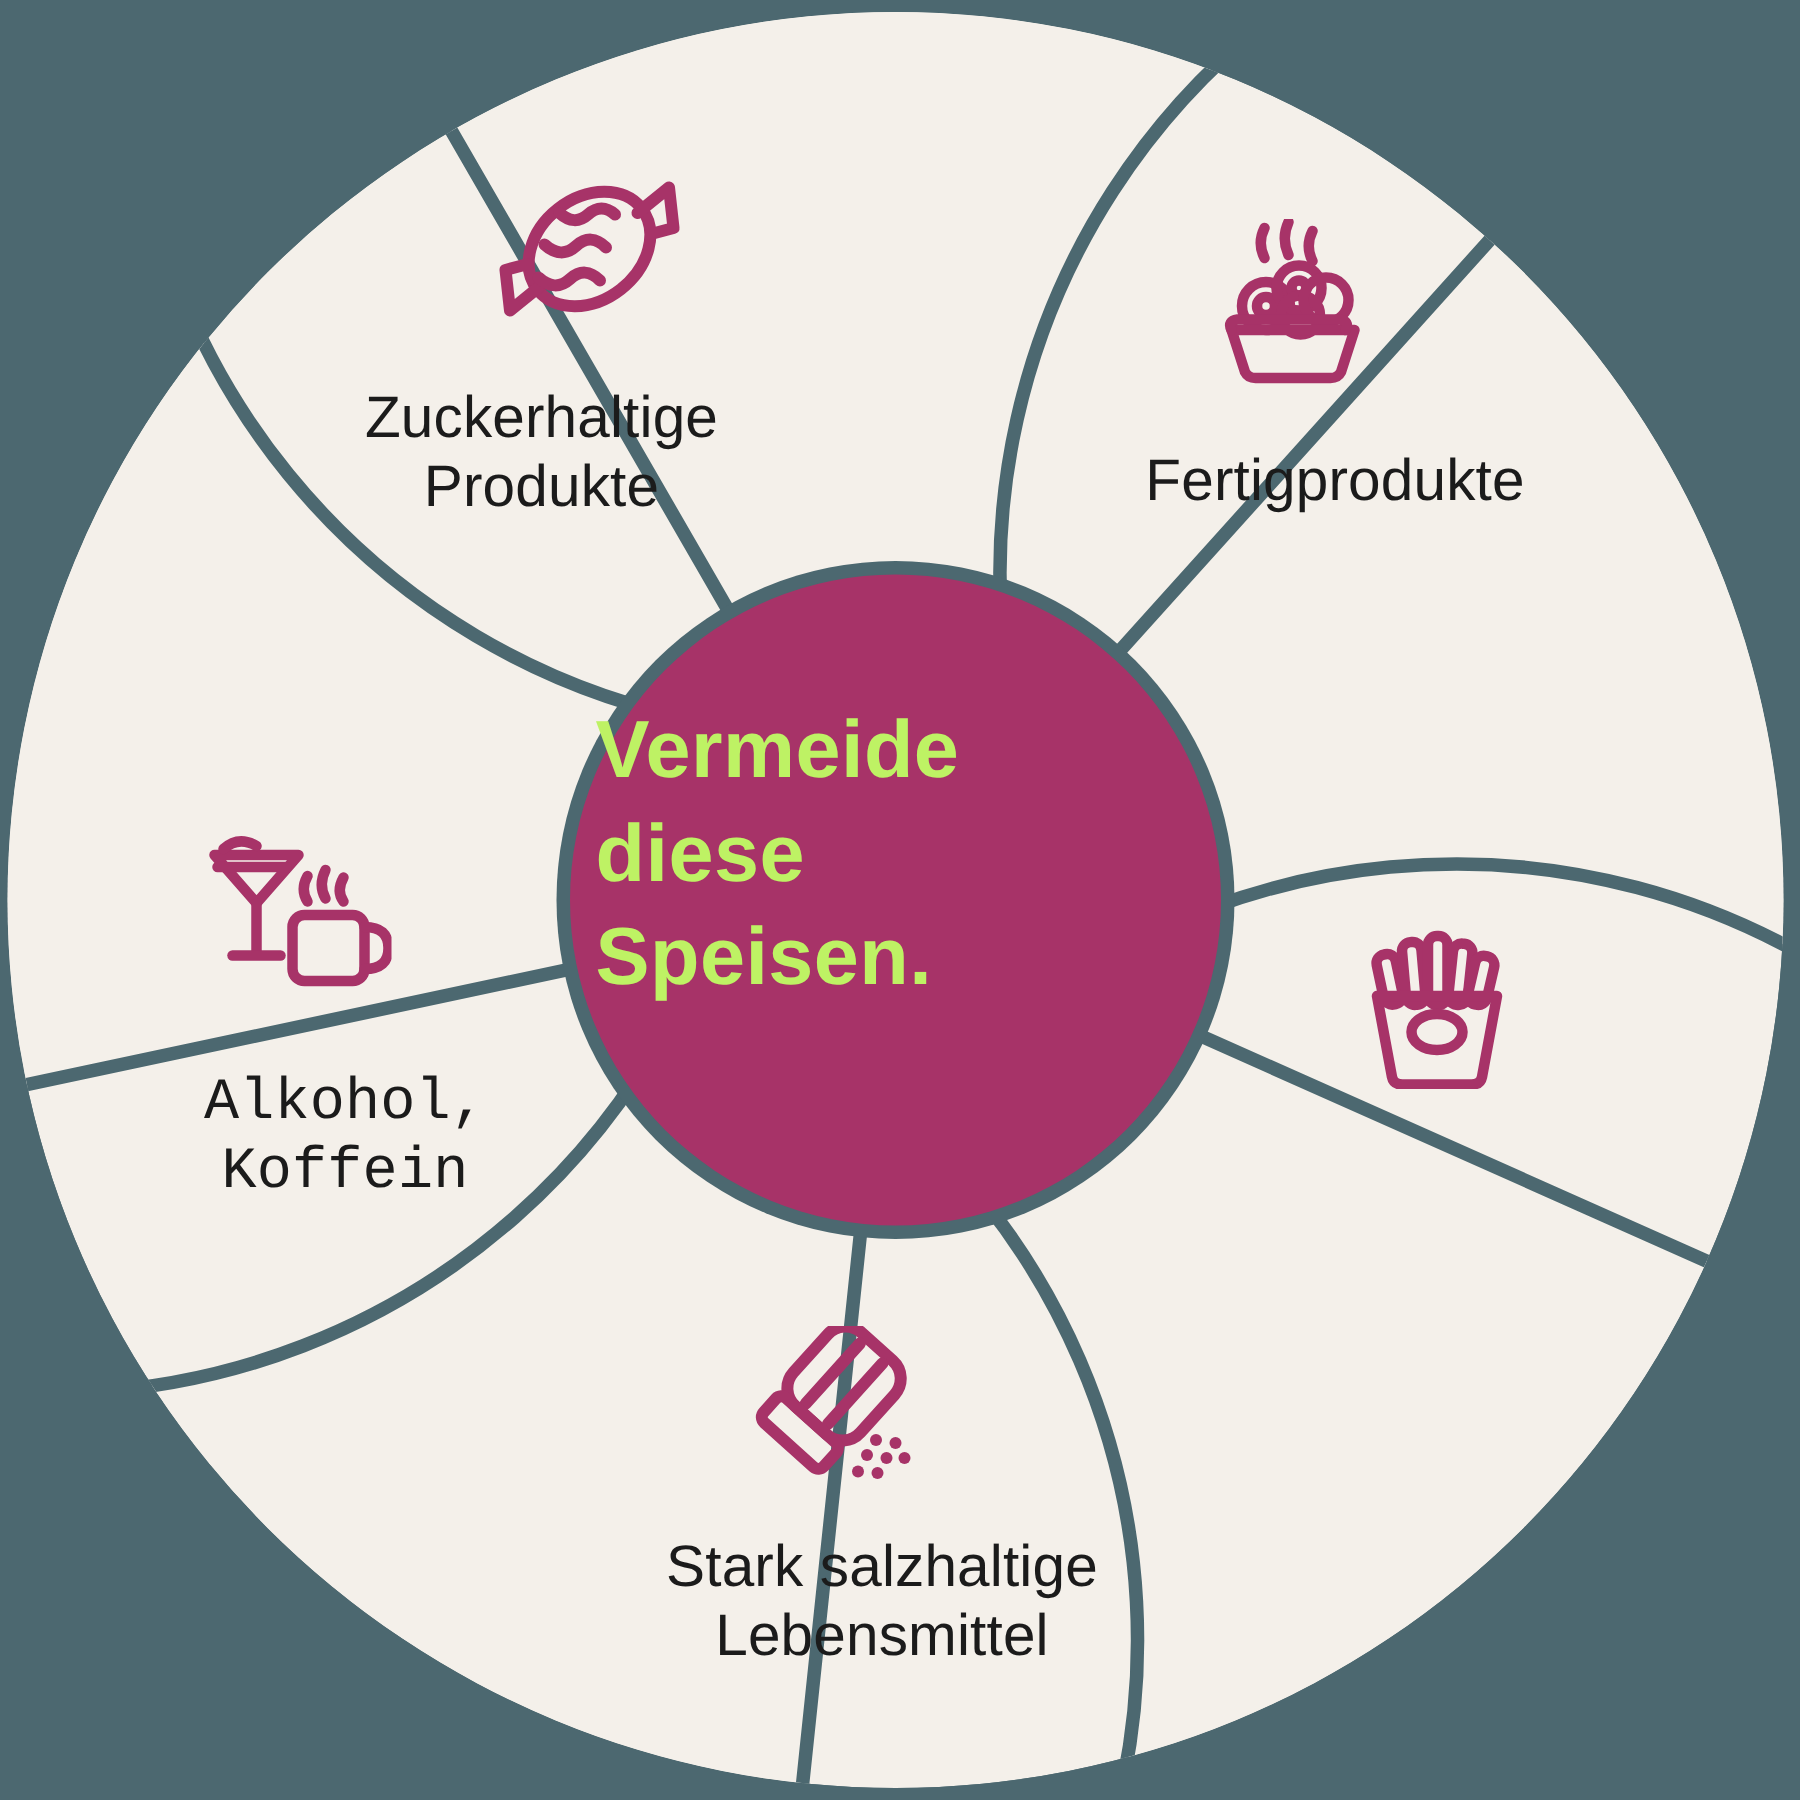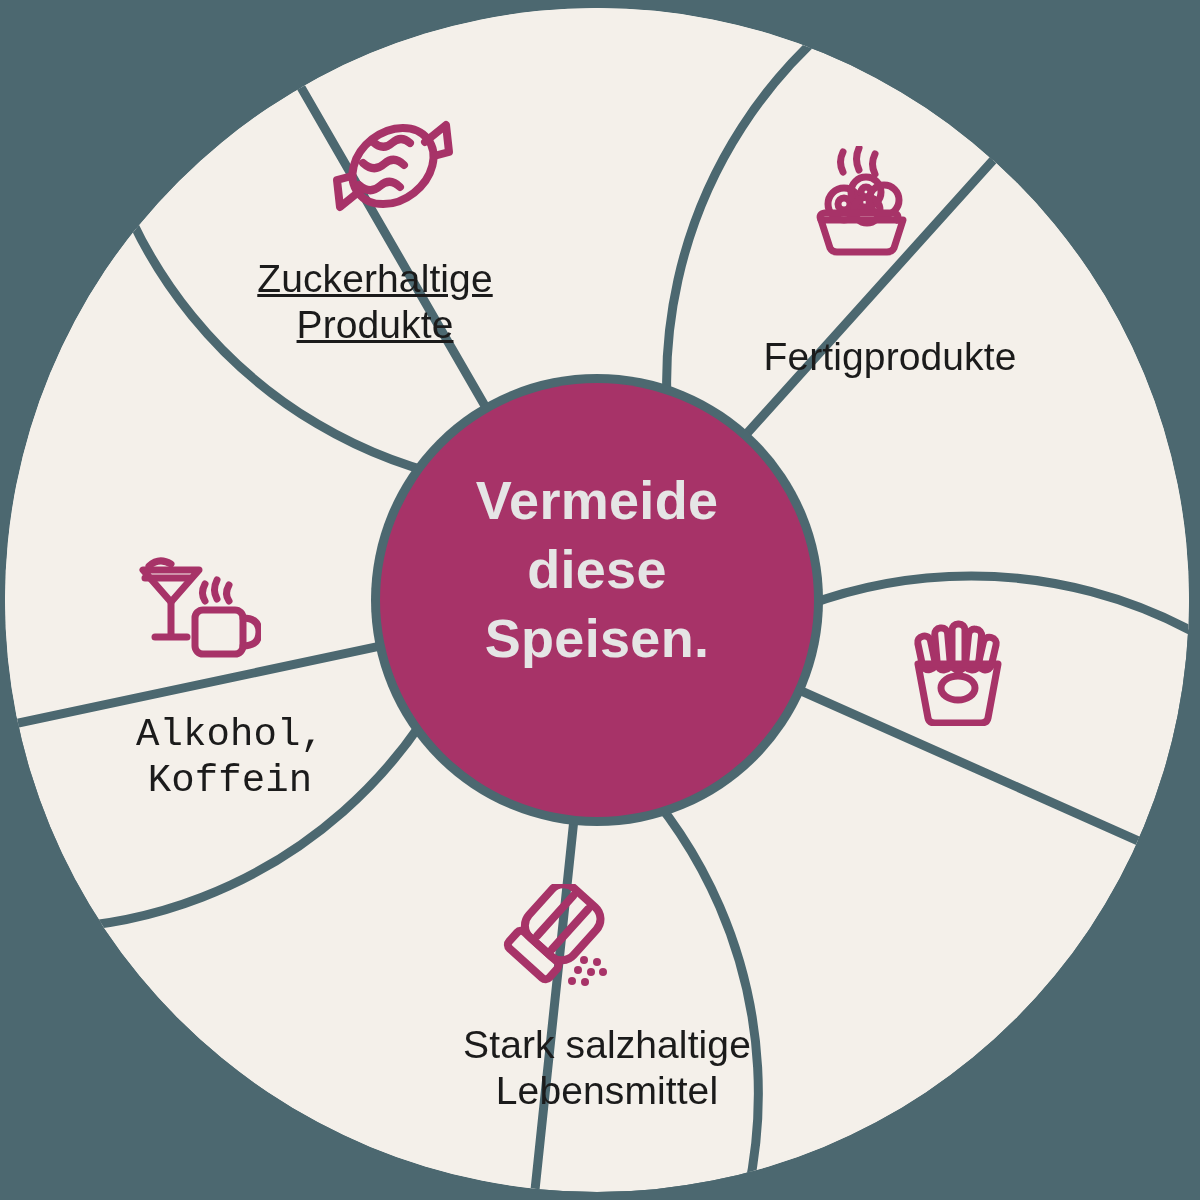--- a/index.html
+++ b/index.html
@@ -41,36 +41,36 @@
     position: absolute;
     color: #a73368;
   }
   .petal-icon svg { display: block; }
 
   #center-text {
     position: absolute;
     left: 397px;
     top: 466px;
     width: 400px;
-    text-align: center;
-    color: #e5e5e5;
+    text-align: left;
+    color: #bef264;
     font-size: 54px;
     font-weight: bold;
     line-height: 1.28;
     letter-spacing: 0.3px;
     white-space: pre-line;
     user-select: none;
   }
 
   
-  #label-sugar   { left: 190px;  top: 256px; width: 370px; text-decoration: underline; }
-  #label-ready   { left: 700px;  top: 298px; width: 380px; margin-top: 36px; }
+  #label-sugar   { left: 176px;  top: 256px; width: 370px; }
+  #label-ready   { left: 700px;  top: 298px; width: 380px; }
   #label-alcohol { left: 80px;   top: 712px; width: 300px; font-family: Liberation Mono, monospace; }
   #label-fats    { left: 838px;  top: 760px; width: 285px; }
-  #label-salt    { left: 417px;  top: 1022px; width: 380px; }
+  #label-salt    { left: 398px;  top: 1022px; width: 380px; }
 
   
   #icon-candy  { left: 330px; top: 112px; }
   #icon-tray   { left: 812px; top: 146px; }
   #icon-drinks { left: 137px; top: 556px; }
   #icon-fries  { left: 912px; top: 620px; }
   #icon-salt   { left: 502px; top: 884px; }
 </style>
 </head>
 <body>

